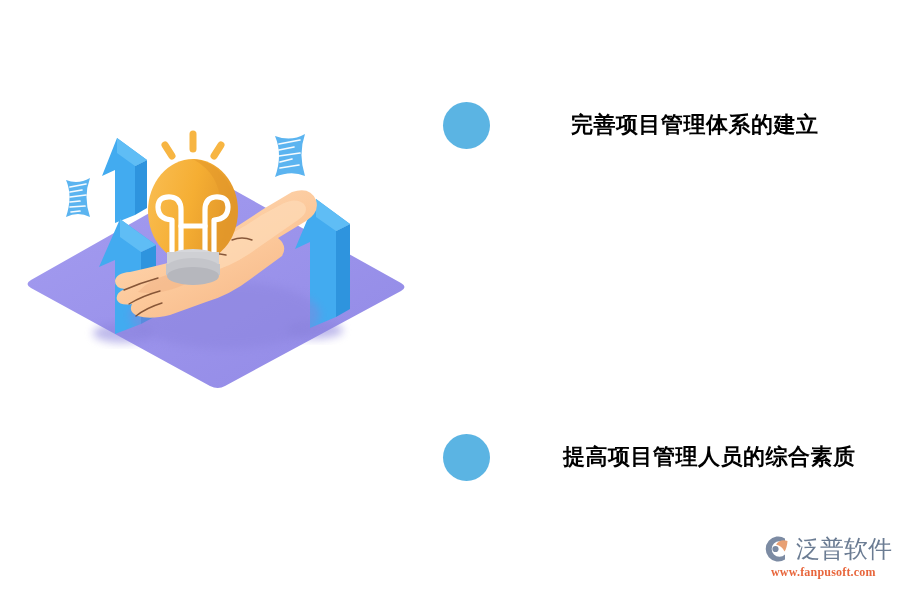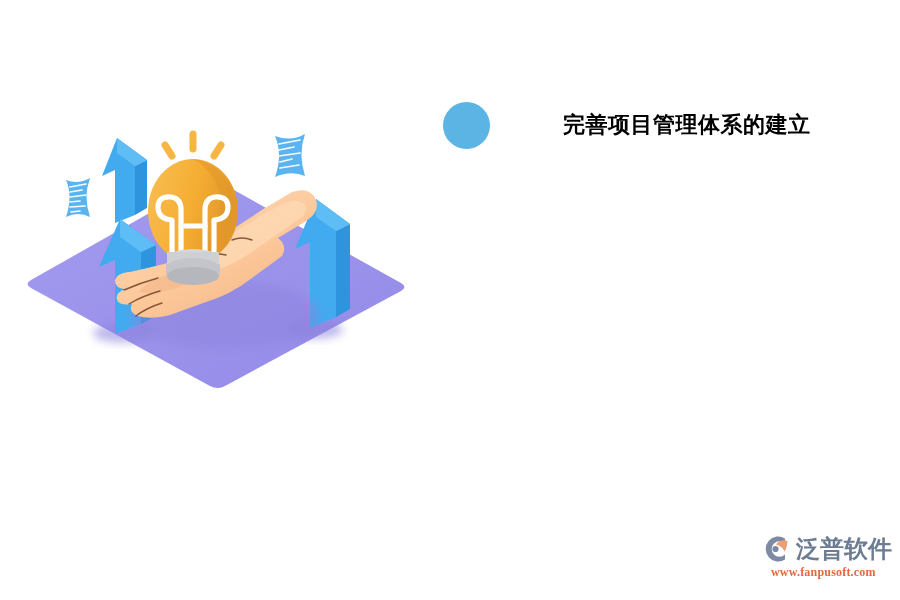--- a/index.html
+++ b/index.html
@@ -44,21 +44,21 @@
     width: 440px;
     height: 420px;
   }
   .bullet-row {
     position: absolute;
     left: 0;
     display: flex;
     align-items: center;
     height: 50px;
   }
-  .bullet-row.r0 { top: 15px; }
+  .bullet-row.r0 { top: 15px; gap: 8px; }
   .bullet-row.r1 { top: 181px; }
   .bullet-row.r2 { top: 347px; }
 
   .bullet-dot {
     width: 47px;
     height: 47px;
     border-radius: 50%;
     background: #5BB4E3;
     flex: 0 0 auto;
   }
@@ -89,21 +89,21 @@
     height: 32px;
   }
   .logo-mark {
     width: 30px;
     height: 30px;
     flex: 0 0 auto;
   }
   .logo-name {
     margin-left: 3px;
     font-size: 24px;
-    font-weight: bold;
+    font-weight: normal;
     color: #6B7C93;
     letter-spacing: 0px;
     line-height: 1;
     white-space: nowrap;
   }
   .logo-url {
     margin-top: 1px;
     margin-left: 8px;
     font-family: "Liberation Serif", "DejaVu Serif", serif;
     font-size: 12px;
@@ -258,20 +258,24 @@
   </div>
 
   <div class="bullet-list">
 
     <div class="bullet-row r0">
       <span class="bullet-dot"></span>
       <span class="bullet-text">完善项目管理体系的建立</span>
     </div>
 
 
+    <div class="bullet-row r2">
+      <span class="bullet-dot"></span>
+      <span class="bullet-text">提高项目管理人员的综合素质</span>
+    </div>
 
   </div>
 
   <div class="logo">
     <div class="logo-top">
       <span class="logo-mark">
         <svg viewBox="0 0 30 30" width="30" height="30" xmlns="http://www.w3.org/2000/svg">
           <path d="M22 4.5 A12.5 12.5 0 1 0 22 25.5 L22 20.5 A7.8 7.8 0 1 1 22 9.5 Z" fill="#7C8BA3"></path>
           <path d="M24.5 7 A10.5 10.5 0 0 0 13 10.5 Q19 12 21.5 17.5 Q24 14 24.5 7 Z" fill="#E8A074"></path>
           <circle cx="12.5" cy="15" r="3.1" fill="#7C8BA3"></circle>

